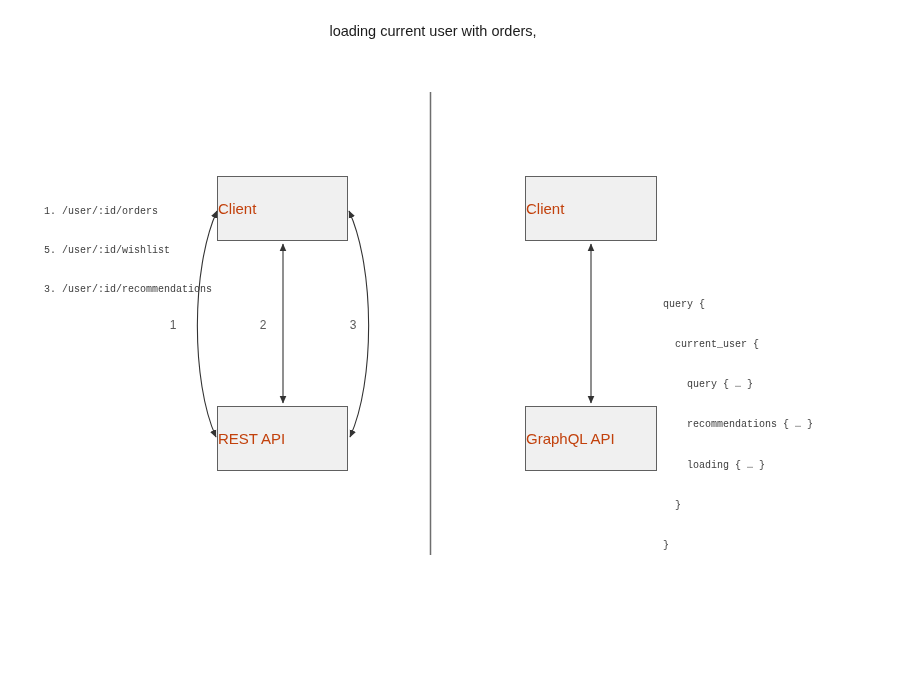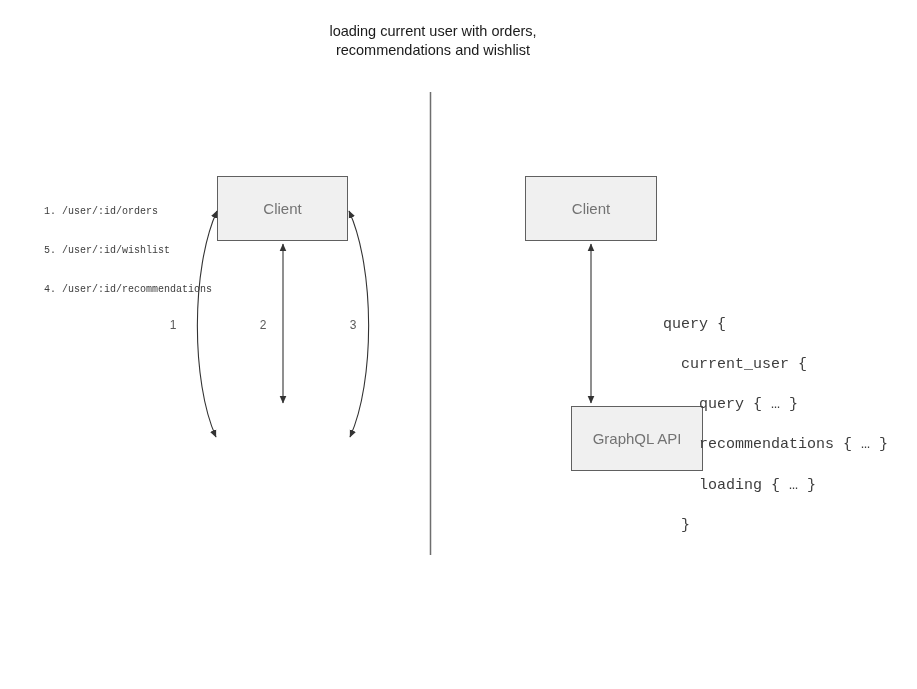--- a/index.html
+++ b/index.html
@@ -21,45 +21,45 @@
     font-size: 14.5px;
     line-height: 19px;
     color: #1a1a1a;
   }
   .box {
     position: absolute;
     background: #f0f0f0;
     border: 1.5px solid #606060;
     display: flex;
     align-items: center;
-    justify-content: center;
+    justify-content: flex-start;
     font-size: 15px;
-    color: #737373;
+    color: #c2410c;
   }
   .box-client-rest    { left: 217px; top: 176px; width: 131px; height: 65px; }
   .box-rest-api       { left: 217px; top: 406px; width: 131px; height: 65px; }
   .box-client-graphql { left: 525px; top: 176px; width: 132px; height: 65px; }
-  .box-graphql-api    { left: 525px; top: 406px; width: 132px; height: 65px; margin-left: 46px; }
+  .box-graphql-api    { left: 525px; top: 406px; width: 132px; height: 65px; }
   .code {
     position: absolute;
     font-family: "Liberation Mono", "DejaVu Sans Mono", monospace;
     color: #3d3d3d;
     white-space: pre;
   }
   .endpoints {
     left: 8px;
     top: 179px;
     font-size: 10px;
     line-height: 13px;
     margin-left: 36px;
   }
   .query {
     left: 663px;
-    top: 291px;
-    font-size: 15px;
+    top: 271px;
+    font-size: 10px;
     line-height: 13.4px;
   }
   .arrow-label {
     position: absolute;
     font-size: 12px;
     color: #5a5a5a;
     width: 12px;
     text-align: center;
   }
   .arrow-label-1 { left: 167px; top: 318px; }
@@ -72,31 +72,33 @@
     pointer-events: none;
   }
 </style>
 </head>
 <body>
 
 <div class="page">
 
   <div class="title">
     <div>loading current user with orders,</div>
-    <div>recommendations and wishlist</div>
   </div>
 
   <div class="code endpoints">
     <div>1. /user/:id/orders</div>
     <div>5. /user/:id/wishlist</div>
-    <div>4. /user/:id/recommendations</div>
+    <div>3. /user/:id/recommendations</div>
   </div>
 
   <div class="box box-client-rest">
     <span>Client</span>
+  </div>
+  <div class="box box-rest-api">
+    <span>REST API</span>
   </div>
 
   <div class="arrow-label arrow-label-1">1</div>
   <div class="arrow-label arrow-label-2">2</div>
   <div class="arrow-label arrow-label-3">3</div>
 
   <div class="box box-client-graphql">
     <span>Client</span>
   </div>
   <div class="box box-graphql-api">

